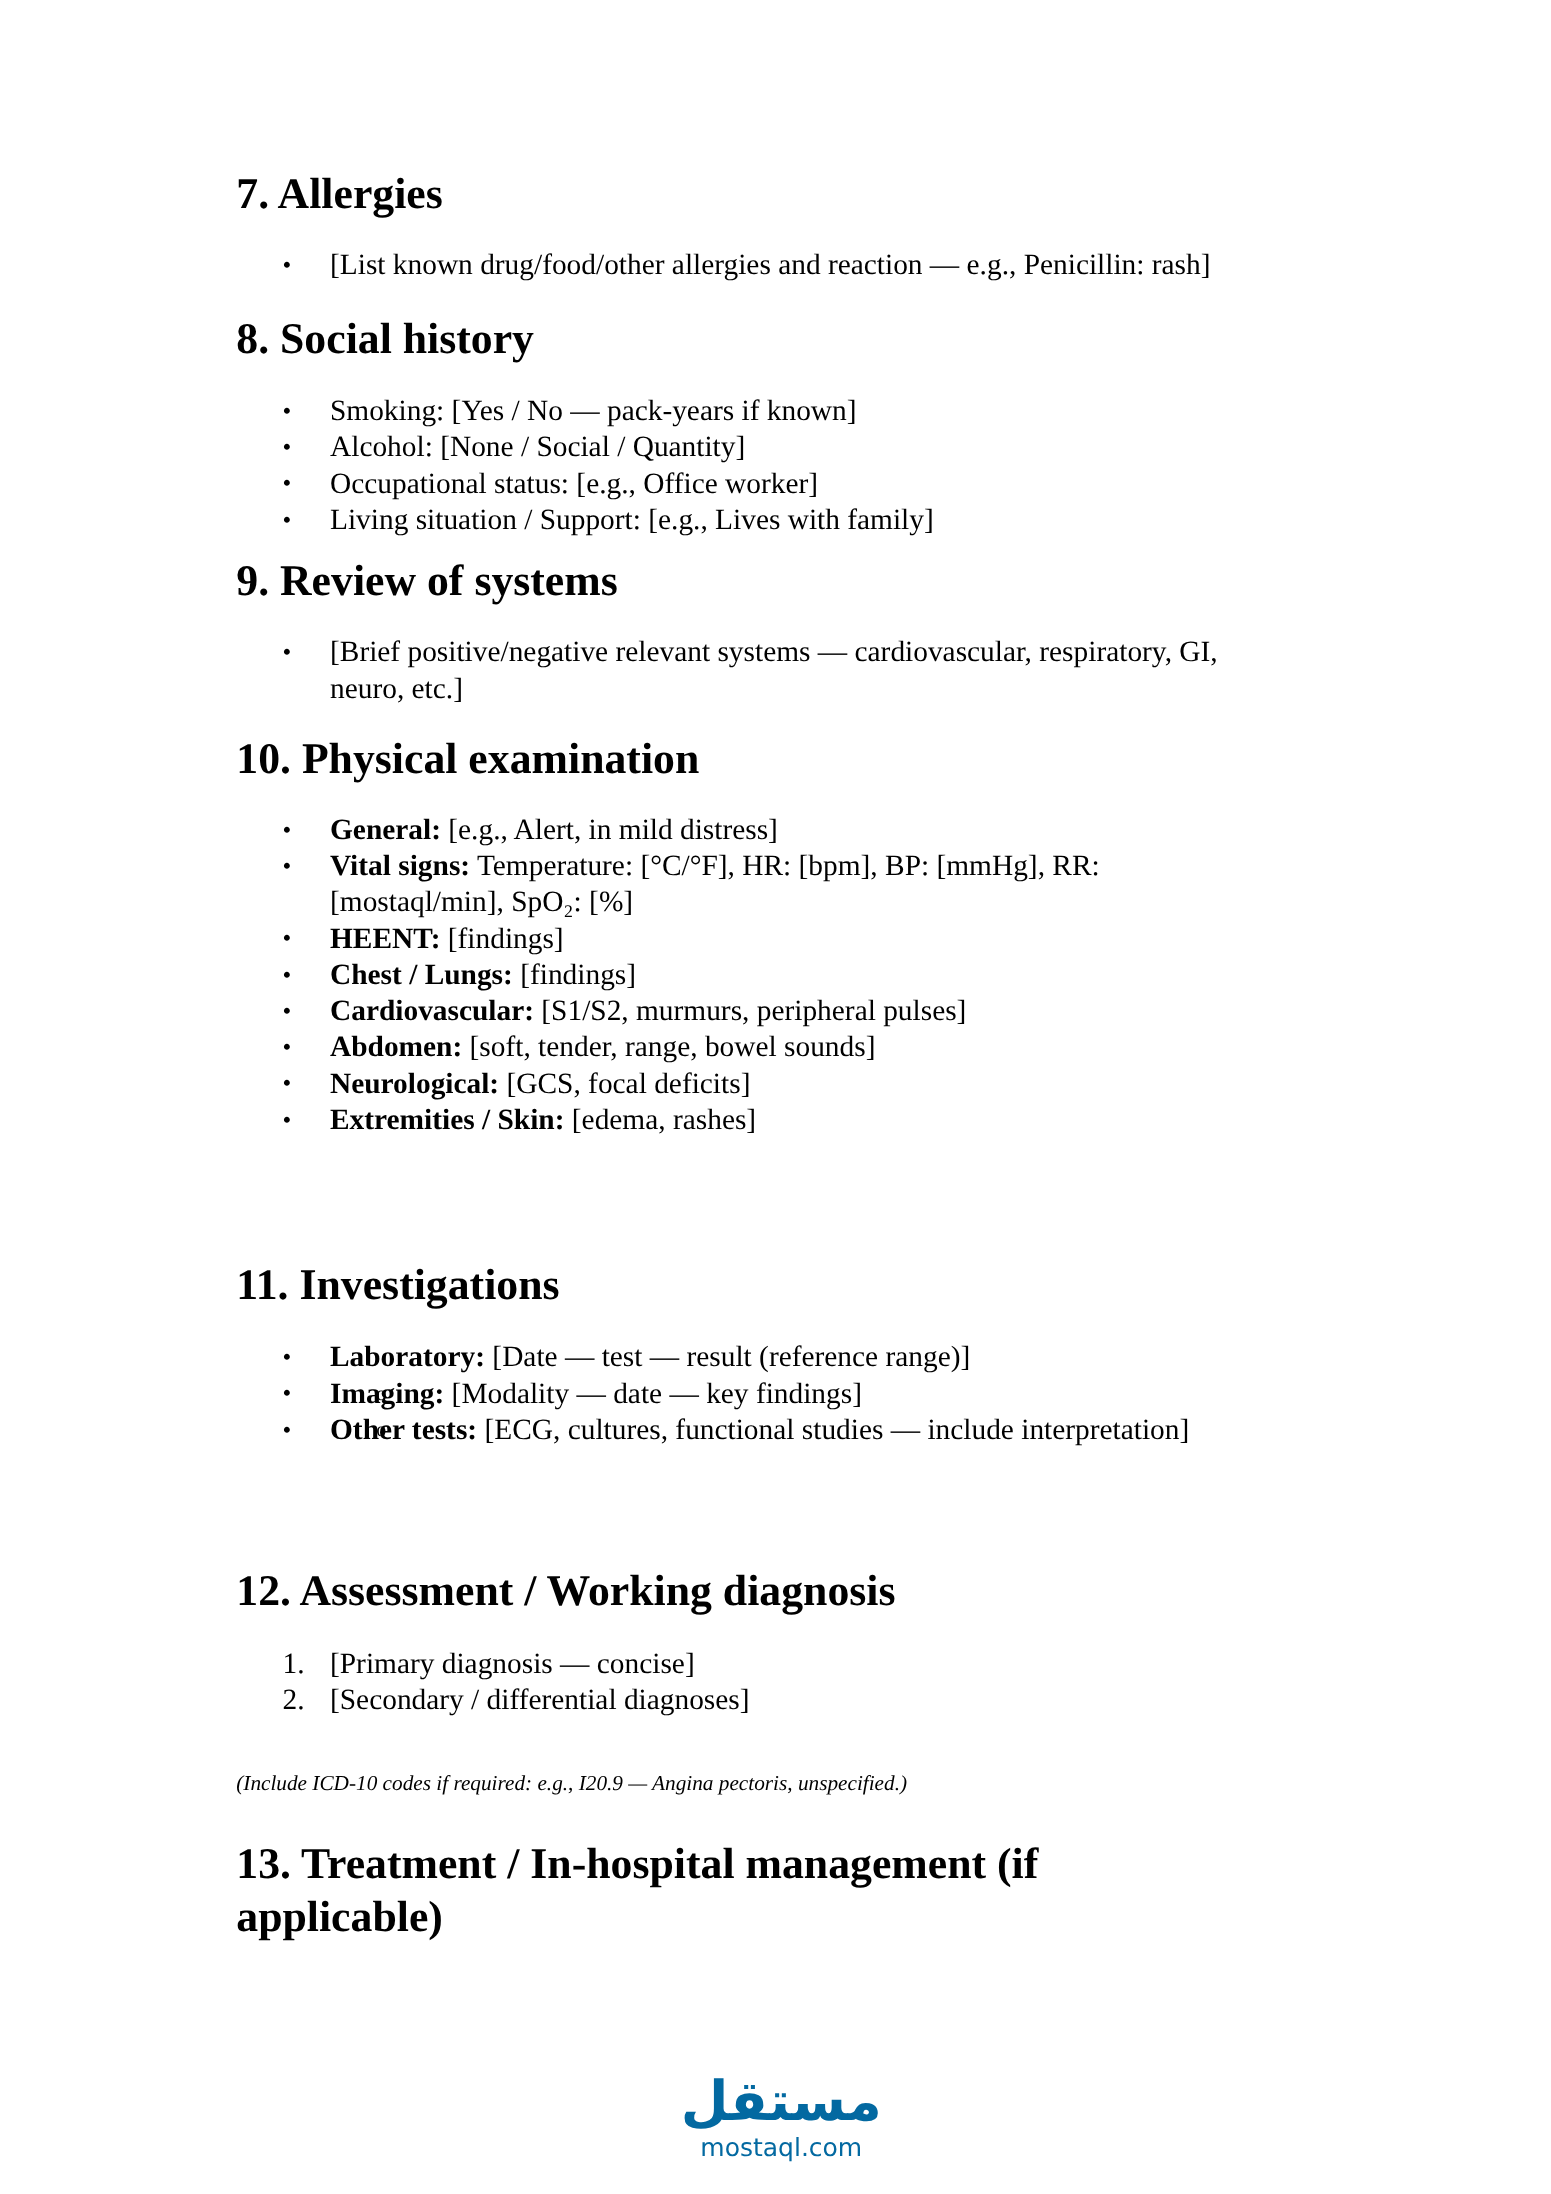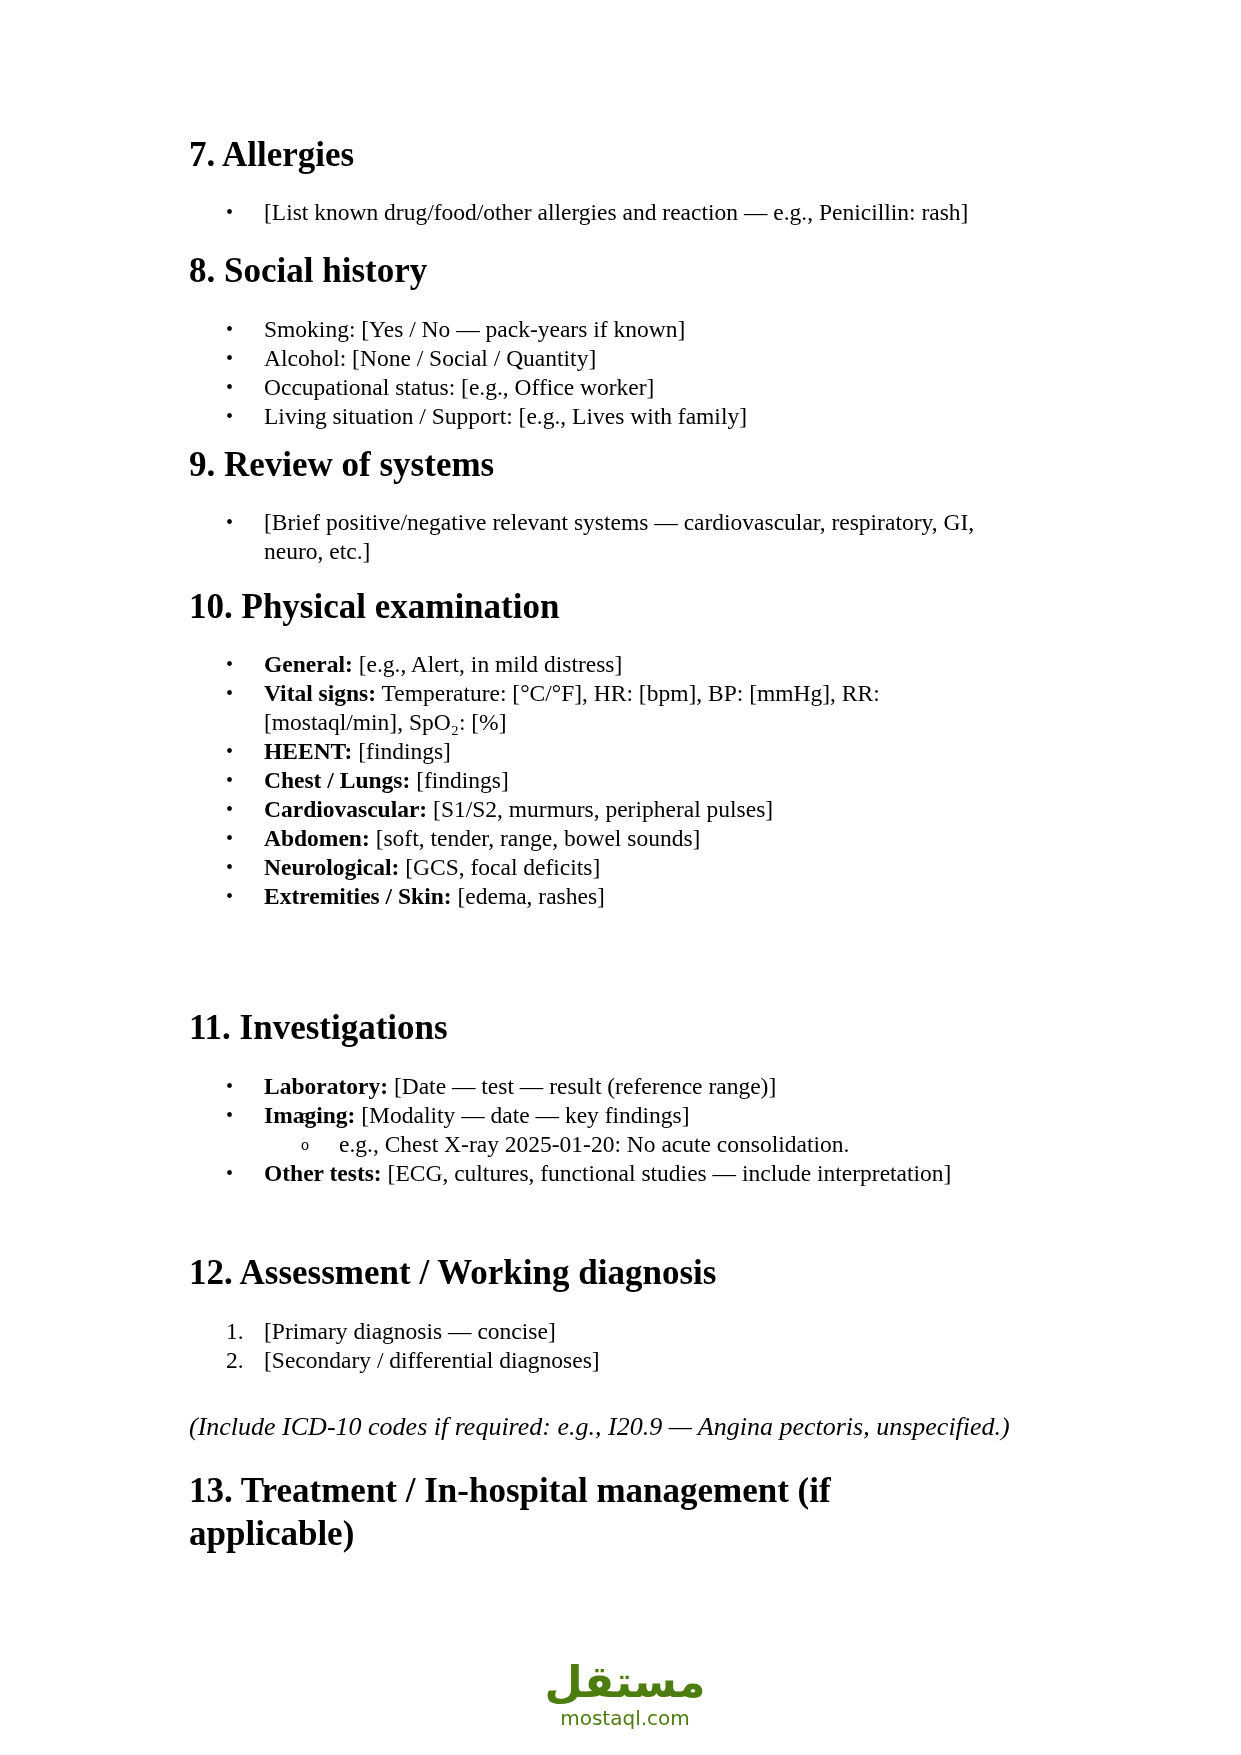--- a/index.html
+++ b/index.html
@@ -62,31 +62,31 @@
   }
   li.sub .bullet {
     left: 112px;
     font-size: 16px;
   }
   b { font-weight: bold; }
   .note {
     position: absolute;
     left: 0;
     font-style: italic;
-    font-size: 26px;
+    font-size: 17px;
     line-height: 29px;
     white-space: nowrap;
   }
   .watermark {
     position: absolute;
     left: 540px;
     top: 1658px;
     width: 170px;
     text-align: center;
-    color: #4d7c0f;
+    color: #0369a1;
     font-family: "DejaVu Sans", sans-serif;
   }
   .watermark .ar {
     font-size: 44px;
     font-weight: bold;
     line-height: 48px;
   }
   .watermark .en {
     font-size: 20px;
     line-height: 24px;
@@ -126,21 +126,21 @@
     <li><span class="bullet">•</span><b>Abdomen:</b><span> [soft, tender, range, bowel sounds]</span></li>
     <li><span class="bullet">•</span><b>Neurological:</b><span> [GCS, focal deficits]</span></li>
     <li><span class="bullet">•</span><b>Extremities / Skin:</b><span> [edema, rashes]</span></li>
   </ul>
 
   <h2 style="top:1007px">11. Investigations</h2>
   <ul style="top:1072px">
     <li><span class="bullet">•</span><b>Laboratory:</b><span> [Date — test — result (reference range)]</span></li>
     <li class="sub"><span class="bullet">o</span></li>
     <li><span class="bullet">•</span><b>Imaging:</b><span> [Modality — date — key findings]</span></li>
-    <li class="sub"><span class="bullet">o</span><span>e.g., Chest X-ray 2025-01-20: No acute consolidation.</span></li>
+    <li class="sub"><span class="bullet">o</span></li>
     <li><span class="bullet">•</span><b>Other tests:</b><span> [ECG, cultures, functional studies — include interpretation]</span></li>
   </ul>
 
   <h2 style="top:1252px">12. Assessment / Working diagnosis</h2>
   <ol style="top:1317px">
     <li><span class="num">1.</span><span>[Primary diagnosis — concise]</span></li>
     <li><span class="num">2.</span><span>[Secondary / differential diagnoses]</span></li>
   </ol>
   <div class="note" style="top:1412px">(Include ICD-10 codes if required: e.g., I20.9 — Angina pectoris, unspecified.)</div>
 

